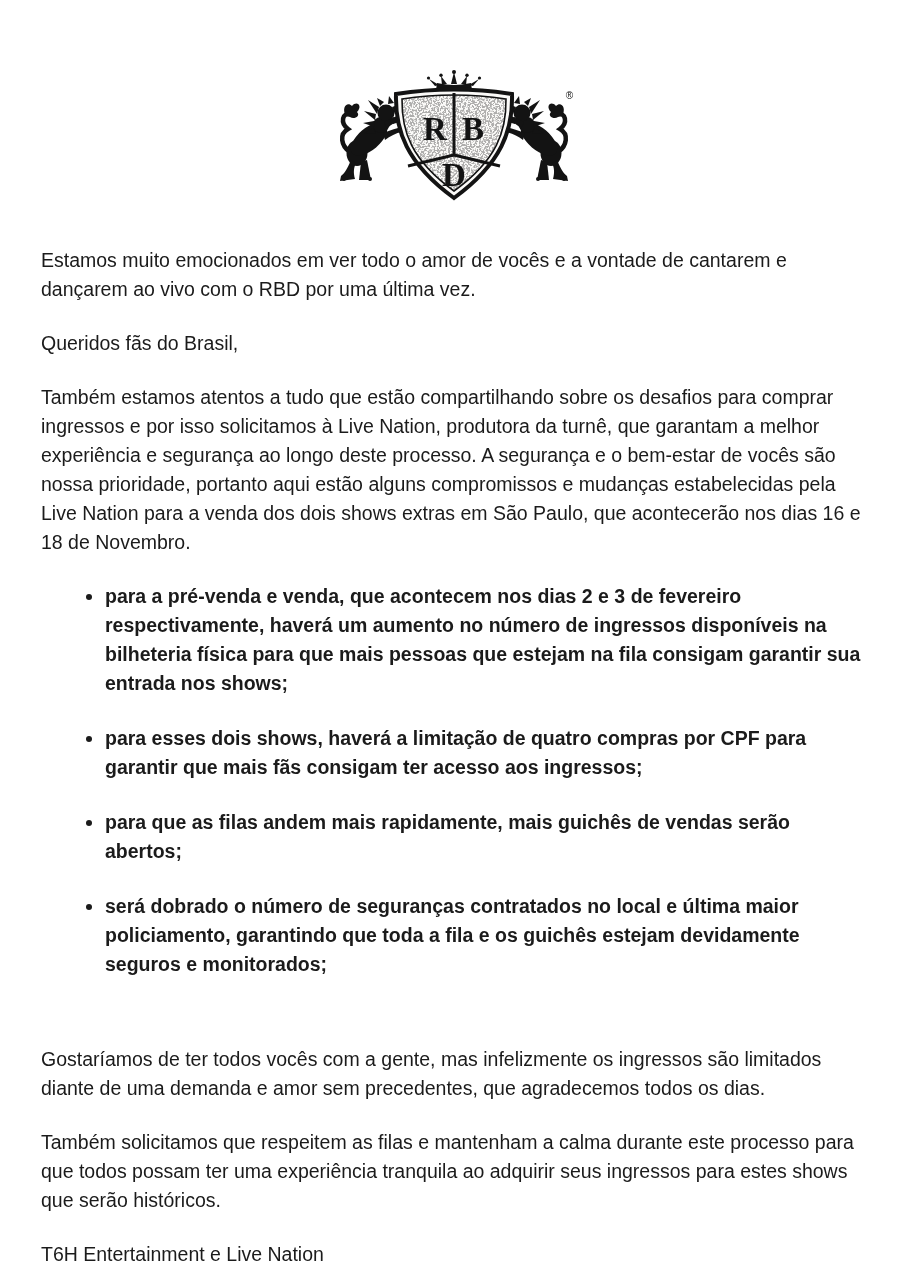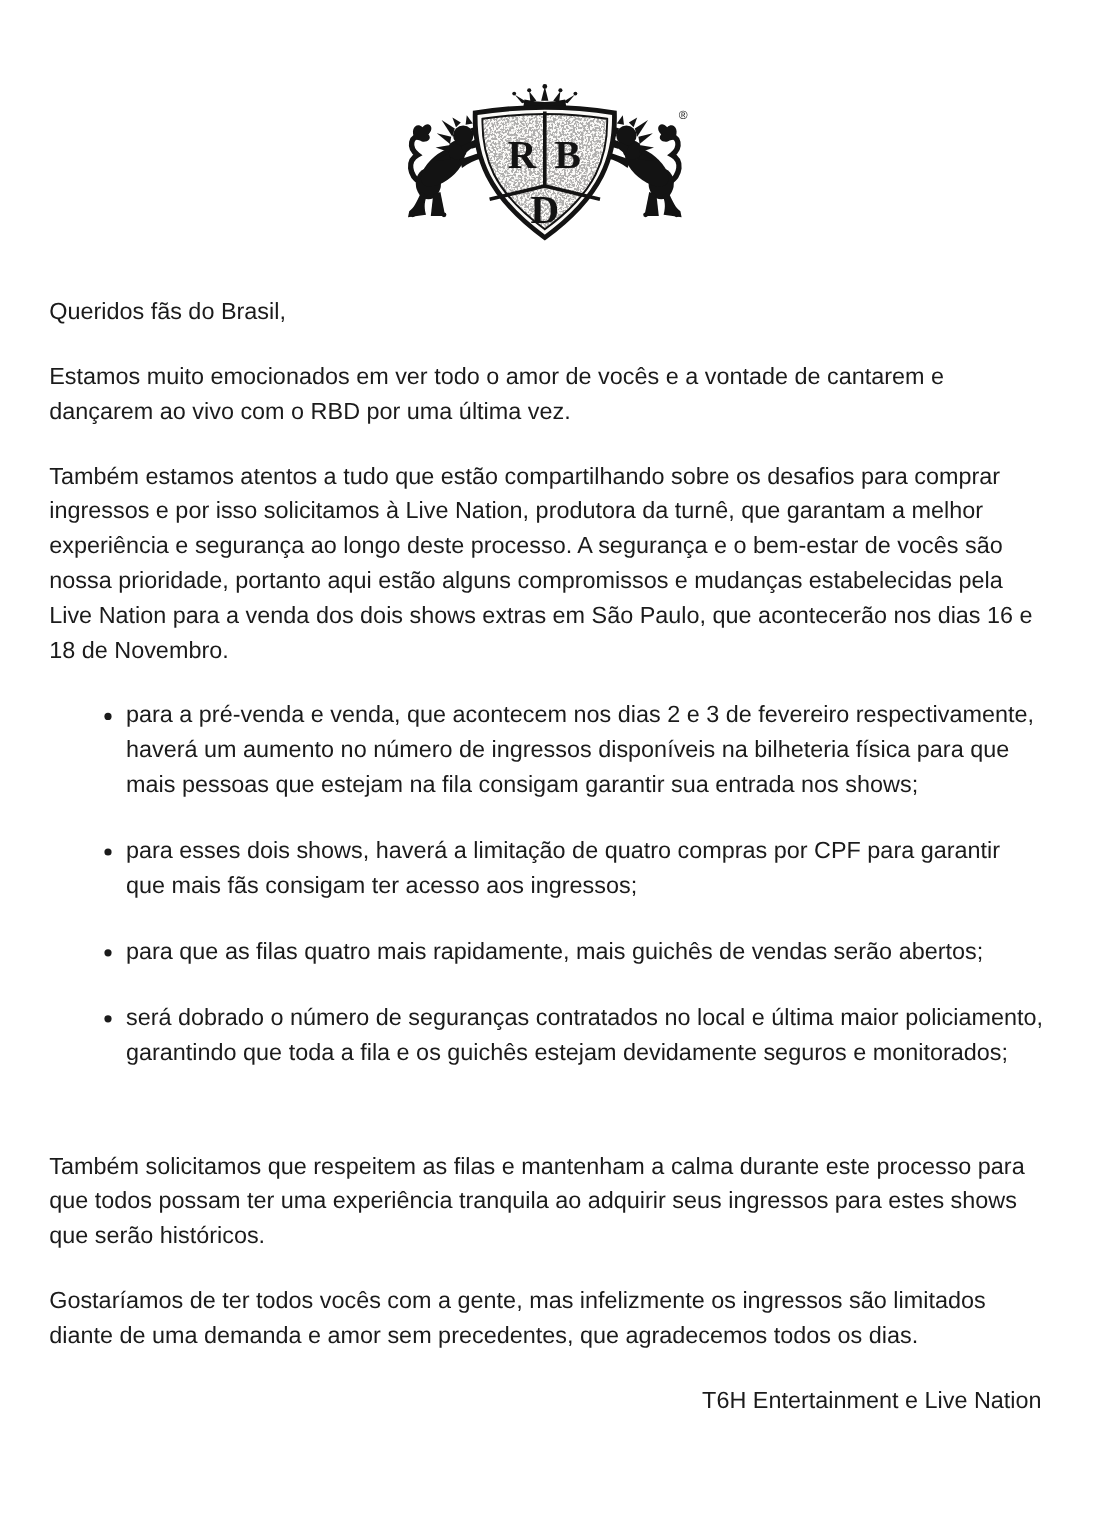--- a/index.html
+++ b/index.html
@@ -35,36 +35,36 @@
     margin: 0 0 25px 0;
     font-size: 19.5px;
     line-height: 29px;
     max-width: 827px;
     letter-spacing: 0;
   }
   .letter-body ul {
     margin: 4px 0 66px 0;
     padding: 0 0 0 64px;
     list-style: disc outside;
+    font-weight: bold;
   }
   .letter-body li {
     font-size: 19.5px;
     line-height: 29px;
     max-width: 769px;
     margin: 0 0 26px 0;
   }
   .letter-body li:last-child {
     margin-bottom: 0;
   }
   .signoff {
     margin-bottom: 29px !important;
   }
   .signature {
     margin-bottom: 0 !important;
-    text-align: right;
   }
 </style>
 </head>
 <body>
 
 <div class="page">
 
   <div class="logo-wrap">
     <svg width="244" height="140" viewBox="0 0 244 140">
       <defs>
@@ -135,34 +135,34 @@
 
       <text class="crest-letter" x="101" y="70" font-size="33" text-anchor="middle">R</text>
       <text class="crest-letter" x="139" y="70" font-size="33" text-anchor="middle">B</text>
       <text class="crest-letter" x="120" y="116" font-size="33" text-anchor="middle">D</text>
 
       <text class="reg-mark" x="239" y="29" font-size="10" text-anchor="end">®</text>
     </svg>
   </div>
 
   <div class="letter-body">
+    <p>Estamos muito emocionados em ver todo o amor de vocês e a vontade de cantarem e dançarem ao vivo com o RBD por uma última vez.</p>
+
     <p>Queridos fãs do Brasil,</p>
-
-    <p>Estamos muito emocionados em ver todo o amor de vocês e a vontade de cantarem e dançarem ao vivo com o RBD por uma última vez.</p>
 
     <p>Também estamos atentos a tudo que estão compartilhando sobre os desafios para comprar ingressos e por isso solicitamos à Live Nation, produtora da turnê, que garantam a melhor experiência e segurança ao longo deste processo. A segurança e o bem-estar de vocês são nossa prioridade, portanto aqui estão alguns compromissos e mudanças estabelecidas pela Live Nation para a venda dos dois shows extras em São Paulo, que acontecerão nos dias 16 e 18 de Novembro.</p>
 
     <ul>
       <li>para a pré-venda e venda, que acontecem nos dias 2 e 3 de fevereiro respectivamente, haverá um aumento no número de ingressos disponíveis na bilheteria física para que mais pessoas que estejam na fila consigam garantir sua entrada nos shows;</li>
       <li>para esses dois shows, haverá a limitação de quatro compras por CPF para garantir que mais fãs consigam ter acesso aos ingressos;</li>
-      <li>para que as filas quatro mais rapidamente, mais guichês de vendas serão abertos;</li>
+      <li>para que as filas andem mais rapidamente, mais guichês de vendas serão abertos;</li>
       <li>será dobrado o número de seguranças contratados no local e última maior policiamento, garantindo que toda a fila e os guichês estejam devidamente seguros e monitorados;</li>
     </ul>
 
+    <p>Gostaríamos de ter todos vocês com a gente, mas infelizmente os ingressos são limitados diante de uma demanda e amor sem precedentes, que agradecemos todos os dias.</p>
+
     <p>Também solicitamos que respeitem as filas e mantenham a calma durante este processo para que todos possam ter uma experiência tranquila ao adquirir seus ingressos para estes shows que serão históricos.</p>
-
-    <p>Gostaríamos de ter todos vocês com a gente, mas infelizmente os ingressos são limitados diante de uma demanda e amor sem precedentes, que agradecemos todos os dias.</p>
 
 
     <p class="signature">T6H Entertainment e Live Nation</p>
   </div>
 
 </div>
 
 </body></html>

